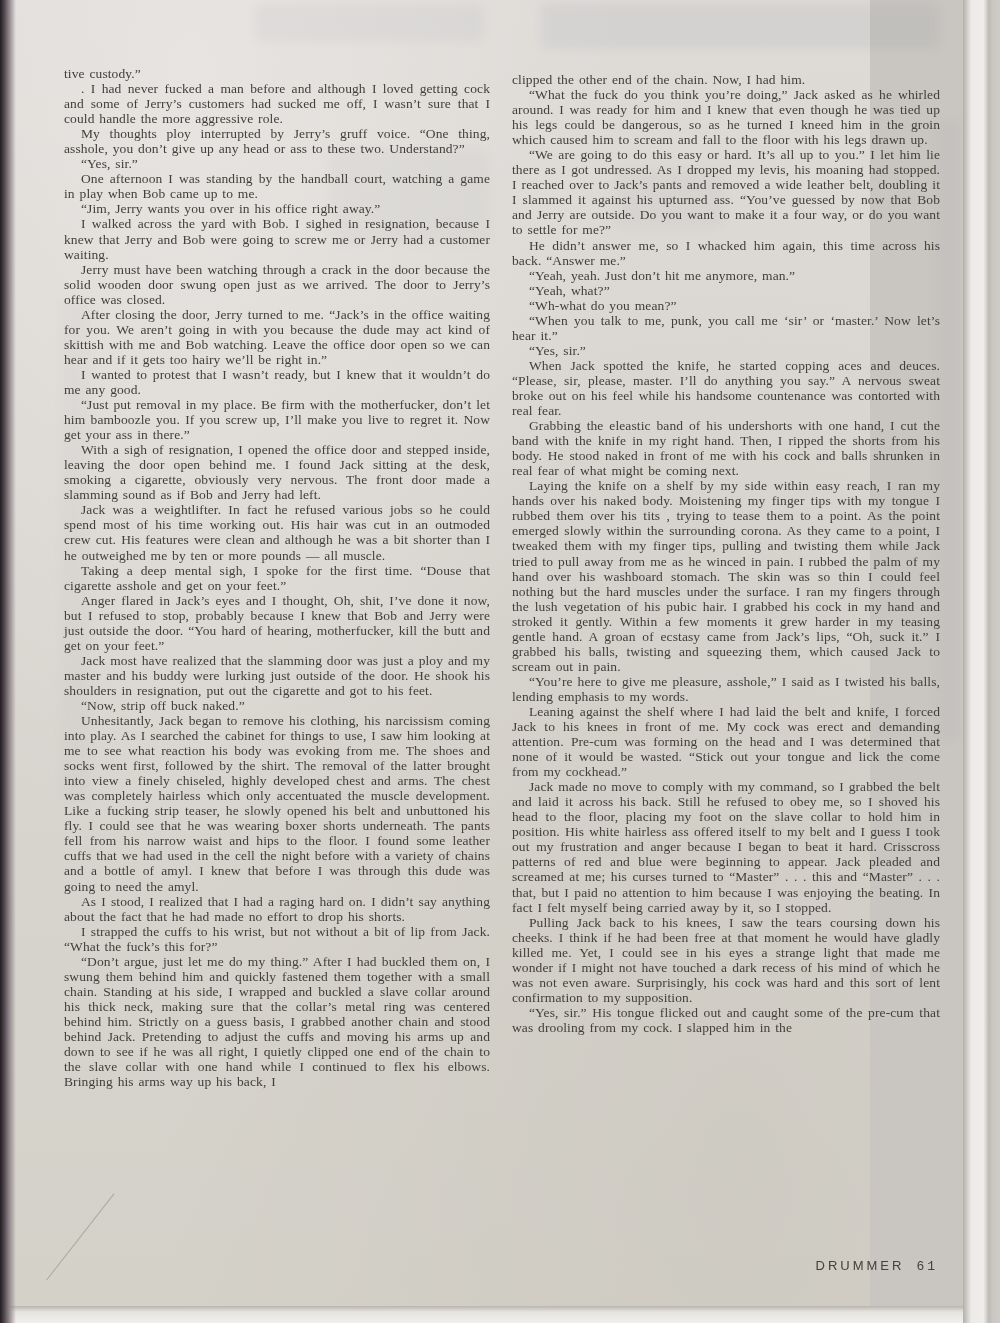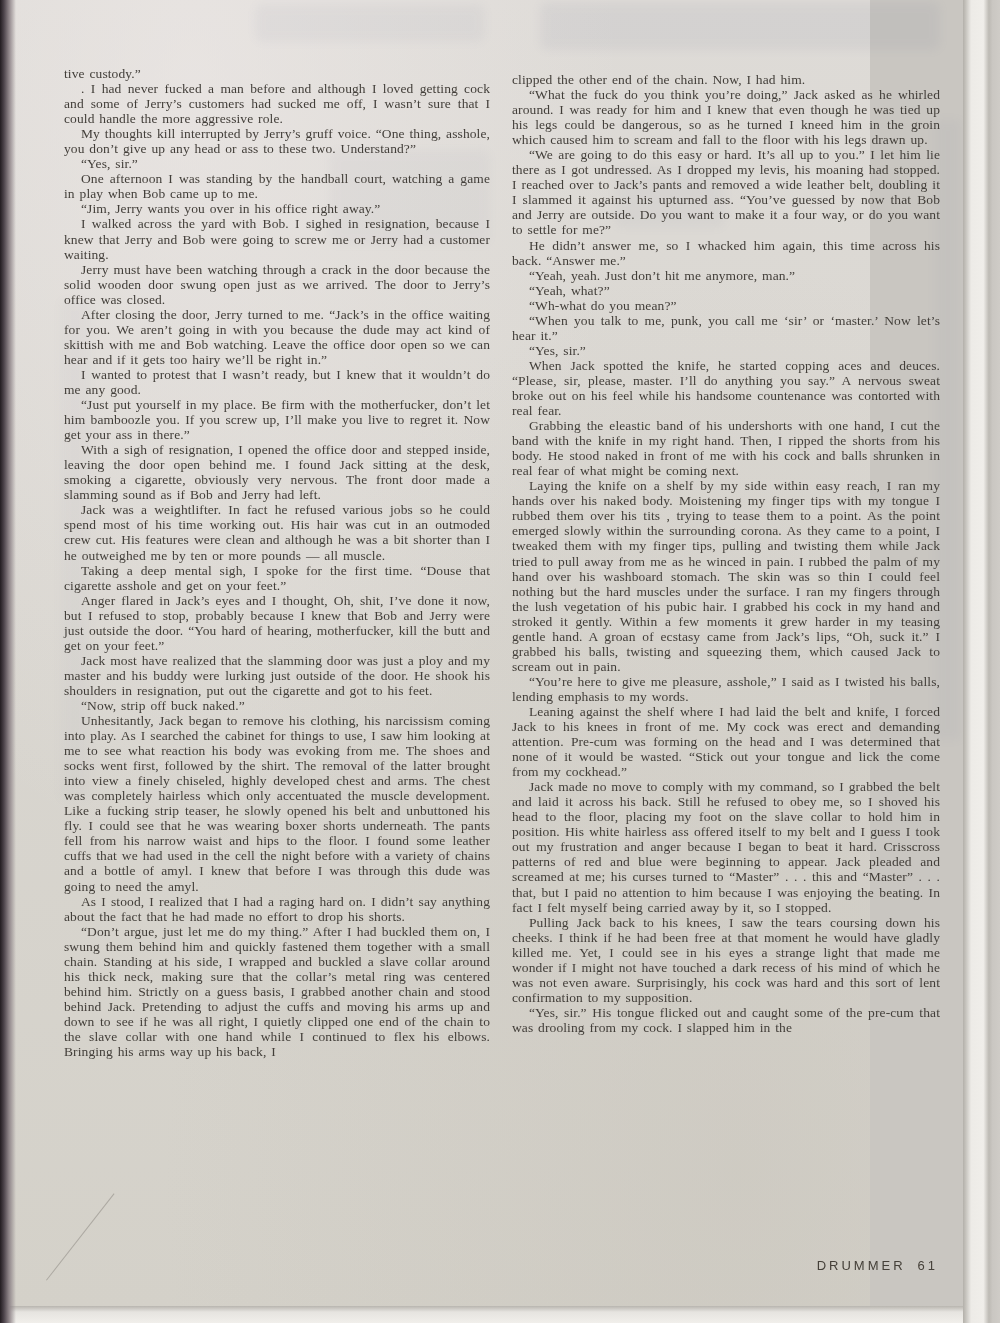--- a/index.html
+++ b/index.html
@@ -65,21 +65,21 @@
     top: 1258px;
     left: 0;
     width: 938px;
     text-align: right;
     z-index: 2;
     font-family: "Liberation Sans", sans-serif;
     font-size: 13px;
     letter-spacing: 3px;
     color: #454039;
   }
-  .footer .pgnum { margin-left: 12px; }
+  .footer .pgnum { margin-left: 12px; font-family: Liberation Mono, monospace; }
   
   .ghost {
     position: absolute;
     z-index: 1;
     filter: blur(5px);
     opacity: 0.06;
     background: #6f7590;
     border-radius: 8px;
   }
   .g1 { left: 255px; top: 4px;  width: 230px; height: 38px; }
@@ -108,37 +108,38 @@
     <div class="ghost g1"></div>
     <div class="ghost g2"></div>
     <div class="ghost g3"></div>
     <div class="ghost g4"></div>
     <div class="ghost g5"></div>
     <div class="ghost g6"></div>
 
     <div class="col col-left">
         <p class="para no-indent">tive custody.”</p>
         <p class="para">. I had never fucked a man before and although I loved getting cock and some of Jerry’s customers had sucked me off, I wasn’t sure that I could handle the more aggressive role.</p>
-        <p class="para">My thoughts kill interrupted by Jerry’s gruff voice. “One thing, asshole, you don’t give up any head or ass to these two. Understand?”</p>
+        <p class="para">My thoughts ploy interrupted by Jerry’s gruff voice. “One thing, asshole, you don’t give up any head or ass to these two. Understand?”</p>
         <p class="para">“Yes, sir.”</p>
         <p class="para">One afternoon I was standing by the handball court, watching a game in play when Bob came up to me.</p>
         <p class="para">“Jim, Jerry wants you over in his office right away.”</p>
         <p class="para">I walked across the yard with Bob. I sighed in resignation, because I knew that Jerry and Bob were going to screw me or Jerry had a customer waiting.</p>
         <p class="para">Jerry must have been watching through a crack in the door because the solid wooden door swung open just as we arrived. The door to Jerry’s office was closed.</p>
         <p class="para">After closing the door, Jerry turned to me. “Jack’s in the office waiting for you. We aren’t going in with you because the dude may act kind of skittish with me and Bob watching. Leave the office door open so we can hear and if it gets too hairy we’ll be right in.”</p>
         <p class="para">I wanted to protest that I wasn’t ready, but I knew that it wouldn’t do me any good.</p>
-        <p class="para">“Just put yourself in my place. Be firm with the motherfucker, don’t let him bamboozle you. If you screw up, I’ll make you live to regret it. Now get your ass in there.”</p>
+        <p class="para">“Just put removal in my place. Be firm with the motherfucker, don’t let him bamboozle you. If you screw up, I’ll make you live to regret it. Now get your ass in there.”</p>
         <p class="para">With a sigh of resignation, I opened the office door and stepped inside, leaving the door open behind me. I found Jack sitting at the desk, smoking a cigarette, obviously very nervous. The front door made a slamming sound as if Bob and Jerry had left.</p>
         <p class="para">Jack was a weightlifter. In fact he refused various jobs so he could spend most of his time working out. His hair was cut in an outmoded crew cut. His features were clean and although he was a bit shorter than I he outweighed me by ten or more pounds — all muscle.</p>
         <p class="para">Taking a deep mental sigh, I spoke for the first time. “Douse that cigarette asshole and get on your feet.”</p>
         <p class="para">Anger flared in Jack’s eyes and I thought, Oh, shit, I’ve done it now, but I refused to stop, probably because I knew that Bob and Jerry were just outside the door. “You hard of hearing, motherfucker, kill the butt and get on your feet.”</p>
         <p class="para">Jack most have realized that the slamming door was just a ploy and my master and his buddy were lurking just outside of the door. He shook his shoulders in resignation, put out the cigarette and got to his feet.</p>
         <p class="para">“Now, strip off buck naked.”</p>
         <p class="para">Unhesitantly, Jack began to remove his clothing, his narcissism coming into play. As I searched the cabinet for things to use, I saw him looking at me to see what reaction his body was evoking from me. The shoes and socks went first, followed by the shirt. The removal of the latter brought into view a finely chiseled, highly developed chest and arms. The chest was completely hairless which only accentuated the muscle development. Like a fucking strip teaser, he slowly opened his belt and unbuttoned his fly. I could see that he was wearing boxer shorts underneath. The pants fell from his narrow waist and hips to the floor. I found some leather cuffs that we had used in the cell the night before with a variety of chains and a bottle of amyl. I knew that before I was through this dude was going to need the amyl.</p>
         <p class="para">As I stood, I realized that I had a raging hard on. I didn’t say anything about the fact that he had made no effort to drop his shorts.</p>
+        <p class="para">I strapped the cuffs to his wrist, but not without a bit of lip from Jack. “What the fuck’s this for?”</p>
         <p class="para">“Don’t argue, just let me do my thing.” After I had buckled them on, I swung them behind him and quickly fastened them together with a small chain. Standing at his side, I wrapped and buckled a slave collar around his thick neck, making sure that the collar’s metal ring was centered behind him. Strictly on a guess basis, I grabbed another chain and stood behind Jack. Pretending to adjust the cuffs and moving his arms up and down to see if he was all right, I quietly clipped one end of the chain to the slave collar with one hand while I continued to flex his elbows. Bringing his arms way up his back, I</p>
       </div>
 
     <div class="col col-right">
         <p class="para no-indent">clipped the other end of the chain. Now, I had him.</p>
         <p class="para">“What the fuck do you think you’re doing,” Jack asked as he whirled around. I was ready for him and I knew that even though he was tied up his legs could be dangerous, so as he turned I kneed him in the groin which caused him to scream and fall to the floor with his legs drawn up.</p>
         <p class="para">“We are going to do this easy or hard. It’s all up to you.” I let him lie there as I got undressed. As I dropped my levis, his moaning had stopped. I reached over to Jack’s pants and removed a wide leather belt, doubling it I slammed it against his upturned ass. “You’ve guessed by now that Bob and Jerry are outside. Do you want to make it a four way, or do you want to settle for me?”</p>
         <p class="para">He didn’t answer me, so I whacked him again, this time across his back. “Answer me.”</p>
         <p class="para">“Yeah, yeah. Just don’t hit me anymore, man.”</p>
         <p class="para">“Yeah, what?”</p>

